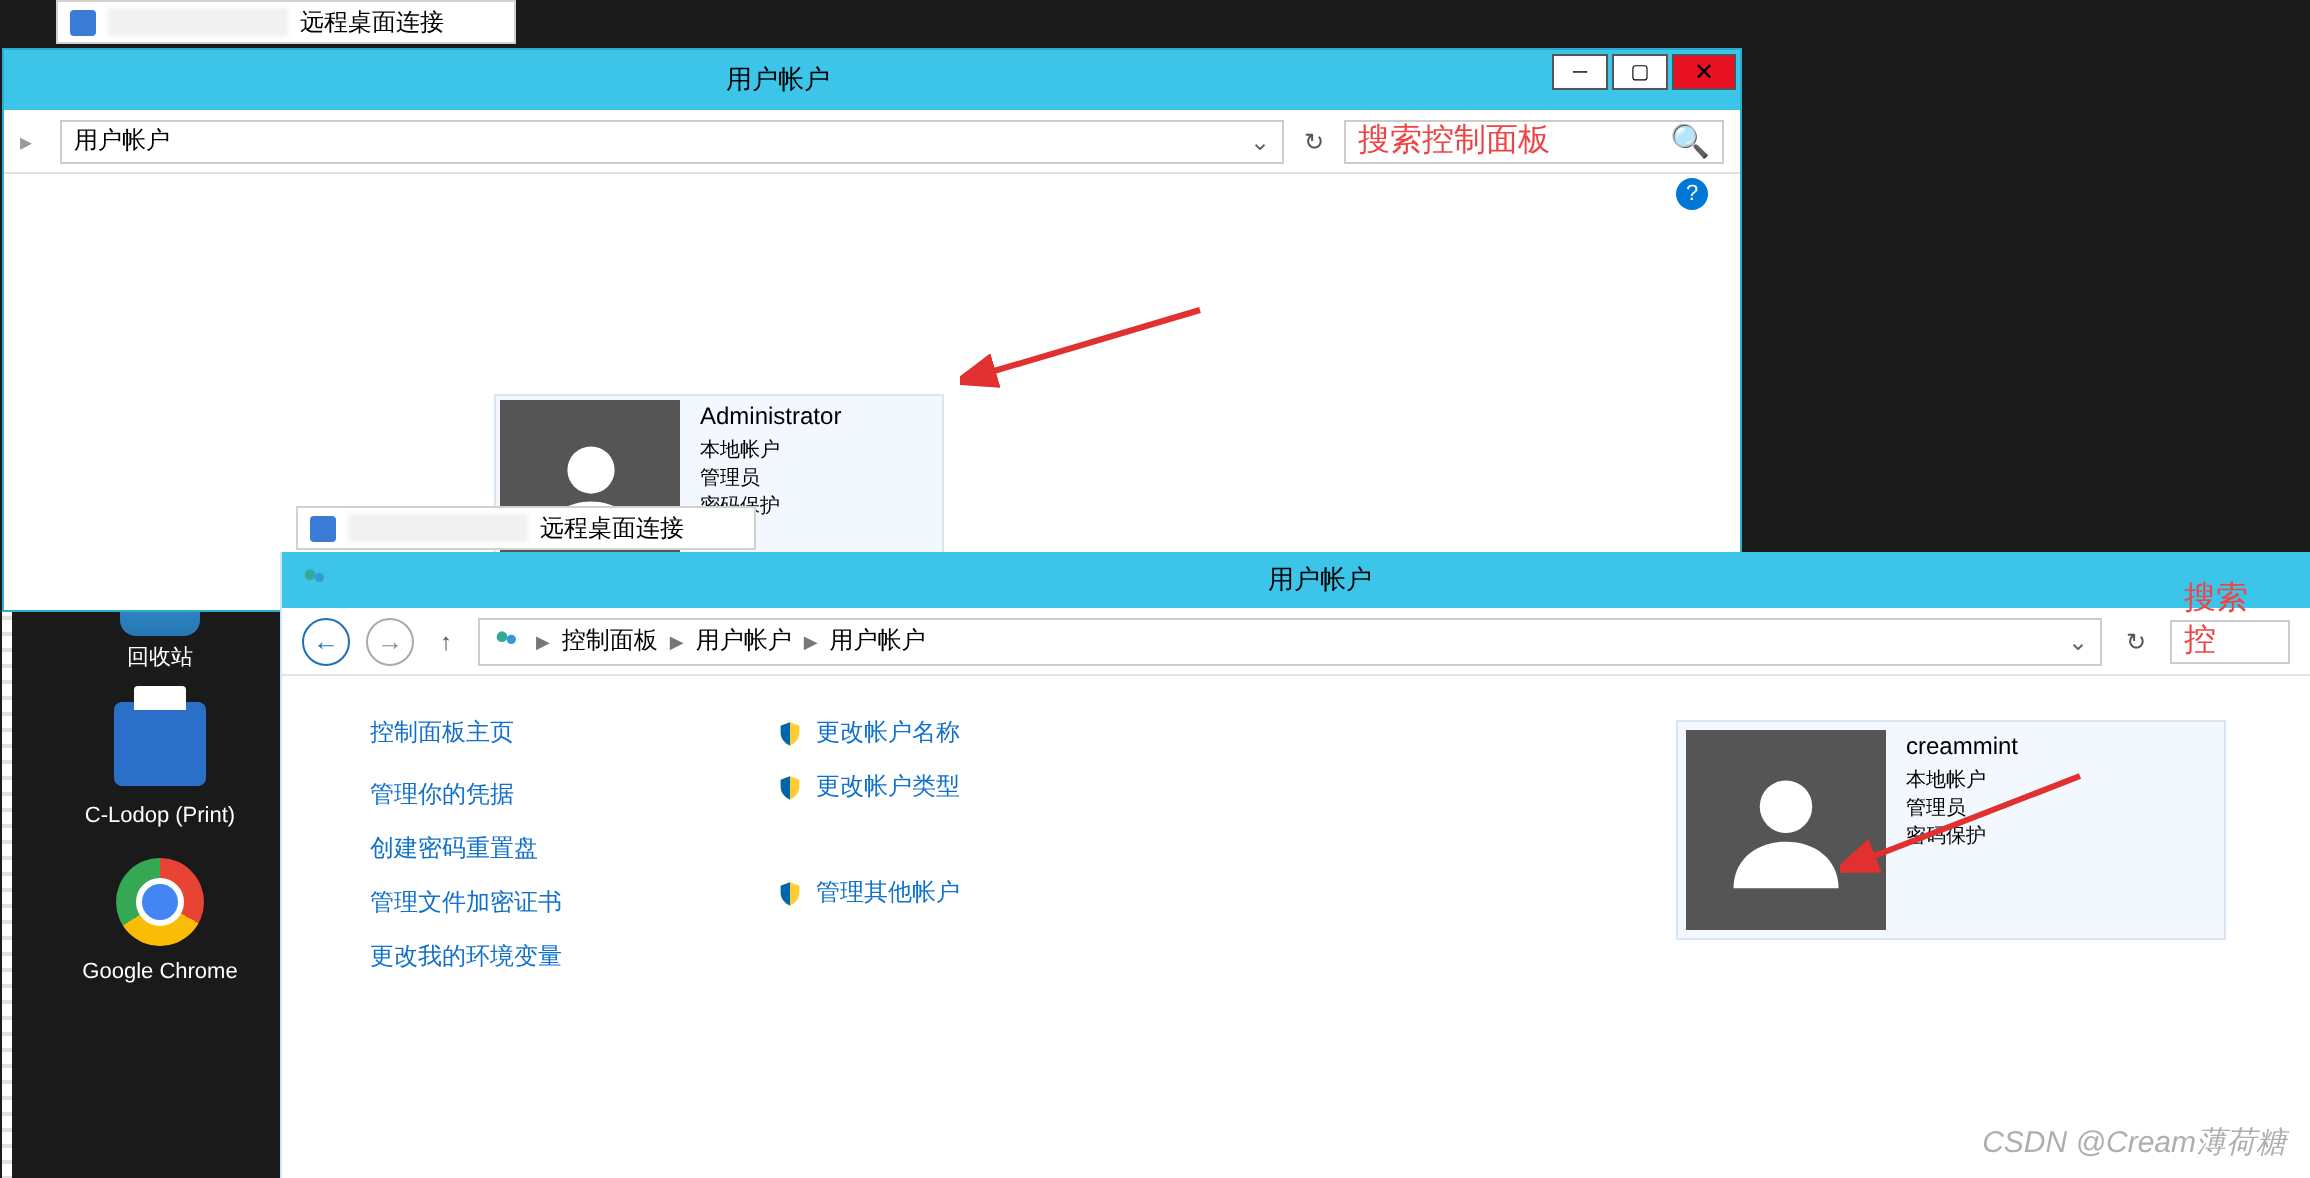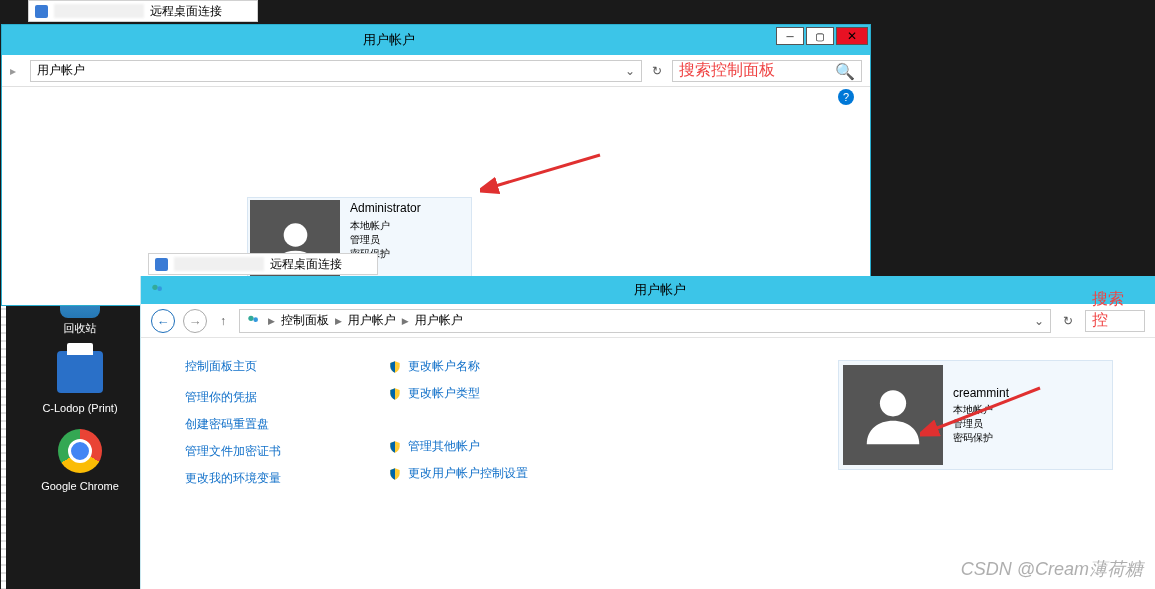--- a/index.html
+++ b/index.html
@@ -81,25 +81,25 @@
     .sidebar { width: 195px; padding: 20px 12px; border-right: none; }
     .sidebar .heading { color: #1170c9; margin-bottom: 14px; }
     .sidebar a { display: flex; align-items: center; gap: 6px; color: #1170c9; text-decoration: none; margin-bottom: 10px; cursor: pointer; font-size:12px; }
     .sidebar .shield-sm { width: 14px; height: 14px; flex-shrink: 0; }
     
     .main2 { flex: 1; padding: 20px; position: relative; }
     .main2 h2 { color: #003d80; font-weight: normal; font-size: 17px; margin-bottom: 25px; }
     .linkrow { display: flex; align-items: center; gap: 6px; color: #1170c9; margin-bottom: 10px; cursor: pointer; font-size: 12px; }
     .linkgap { height: 26px; }
     
-    .usercard2-pos { position: absolute; right: 42px; top: 22px; align-items: center; }
+    .usercard2-pos { position: absolute; right: 42px; top: 22px; }
     
     .shield { width: 14px; height: 14px; }
     
-    .watermark { position: absolute; right: 12px; bottom: 8px; color: rgba(120,120,120,0.6); font-size: 18px; font-style: italic; }
+    .watermark { position: absolute; right: 12px; bottom: 8px; color: rgba(120,120,120,0.6); font-size: 15px; font-style: italic; }
     
     .vscroll-hint { position: absolute; left: 1px; top: 270px; width: 5px; bottom: 0; background: repeating-linear-gradient(#fff, #fff 6px, #e0e0e0 6px, #e0e0e0 8px); }
   </style>
 </head>
 <body>
 
 <div class="desktop"></div>
 
 <div class="desktop-icons">
   <div class="desktop-icon">
@@ -254,27 +254,20 @@
           </svg>
         <span>更改帐户类型</span>
       </div>
       <div class="linkgap"></div>
       <div class="linkrow">
         <svg class="shield" viewBox="0 0 24 24">
             <path d="M12 2l8 3v6c0 5-3.5 9-8 11-4.5-2-8-6-8-11V5z" fill="#fc3"></path>
             <path d="M12 2v20c-4.5-2-8-6-8-11V5z" fill="#06a"></path>
           </svg>
         <span>管理其他帐户</span>
-      </div>
-      <div class="linkrow">
-        <svg class="shield" viewBox="0 0 24 24">
-            <path d="M12 2l8 3v6c0 5-3.5 9-8 11-4.5-2-8-6-8-11V5z" fill="#fc3"></path>
-            <path d="M12 2v20c-4.5-2-8-6-8-11V5z" fill="#06a"></path>
-          </svg>
-        <span>更改用户帐户控制设置</span>
       </div>
 
       <div class="usercard big usercard2-pos">
         <div class="avatar big">
           <svg viewBox="0 0 24 24" fill="#fff">
               <circle cx="12" cy="8" r="4.5"></circle>
               <path d="M3 22c0-5 4-8 9-8s9 3 9 8z"></path>
             </svg>
         </div>
         <div class="cardtext">

